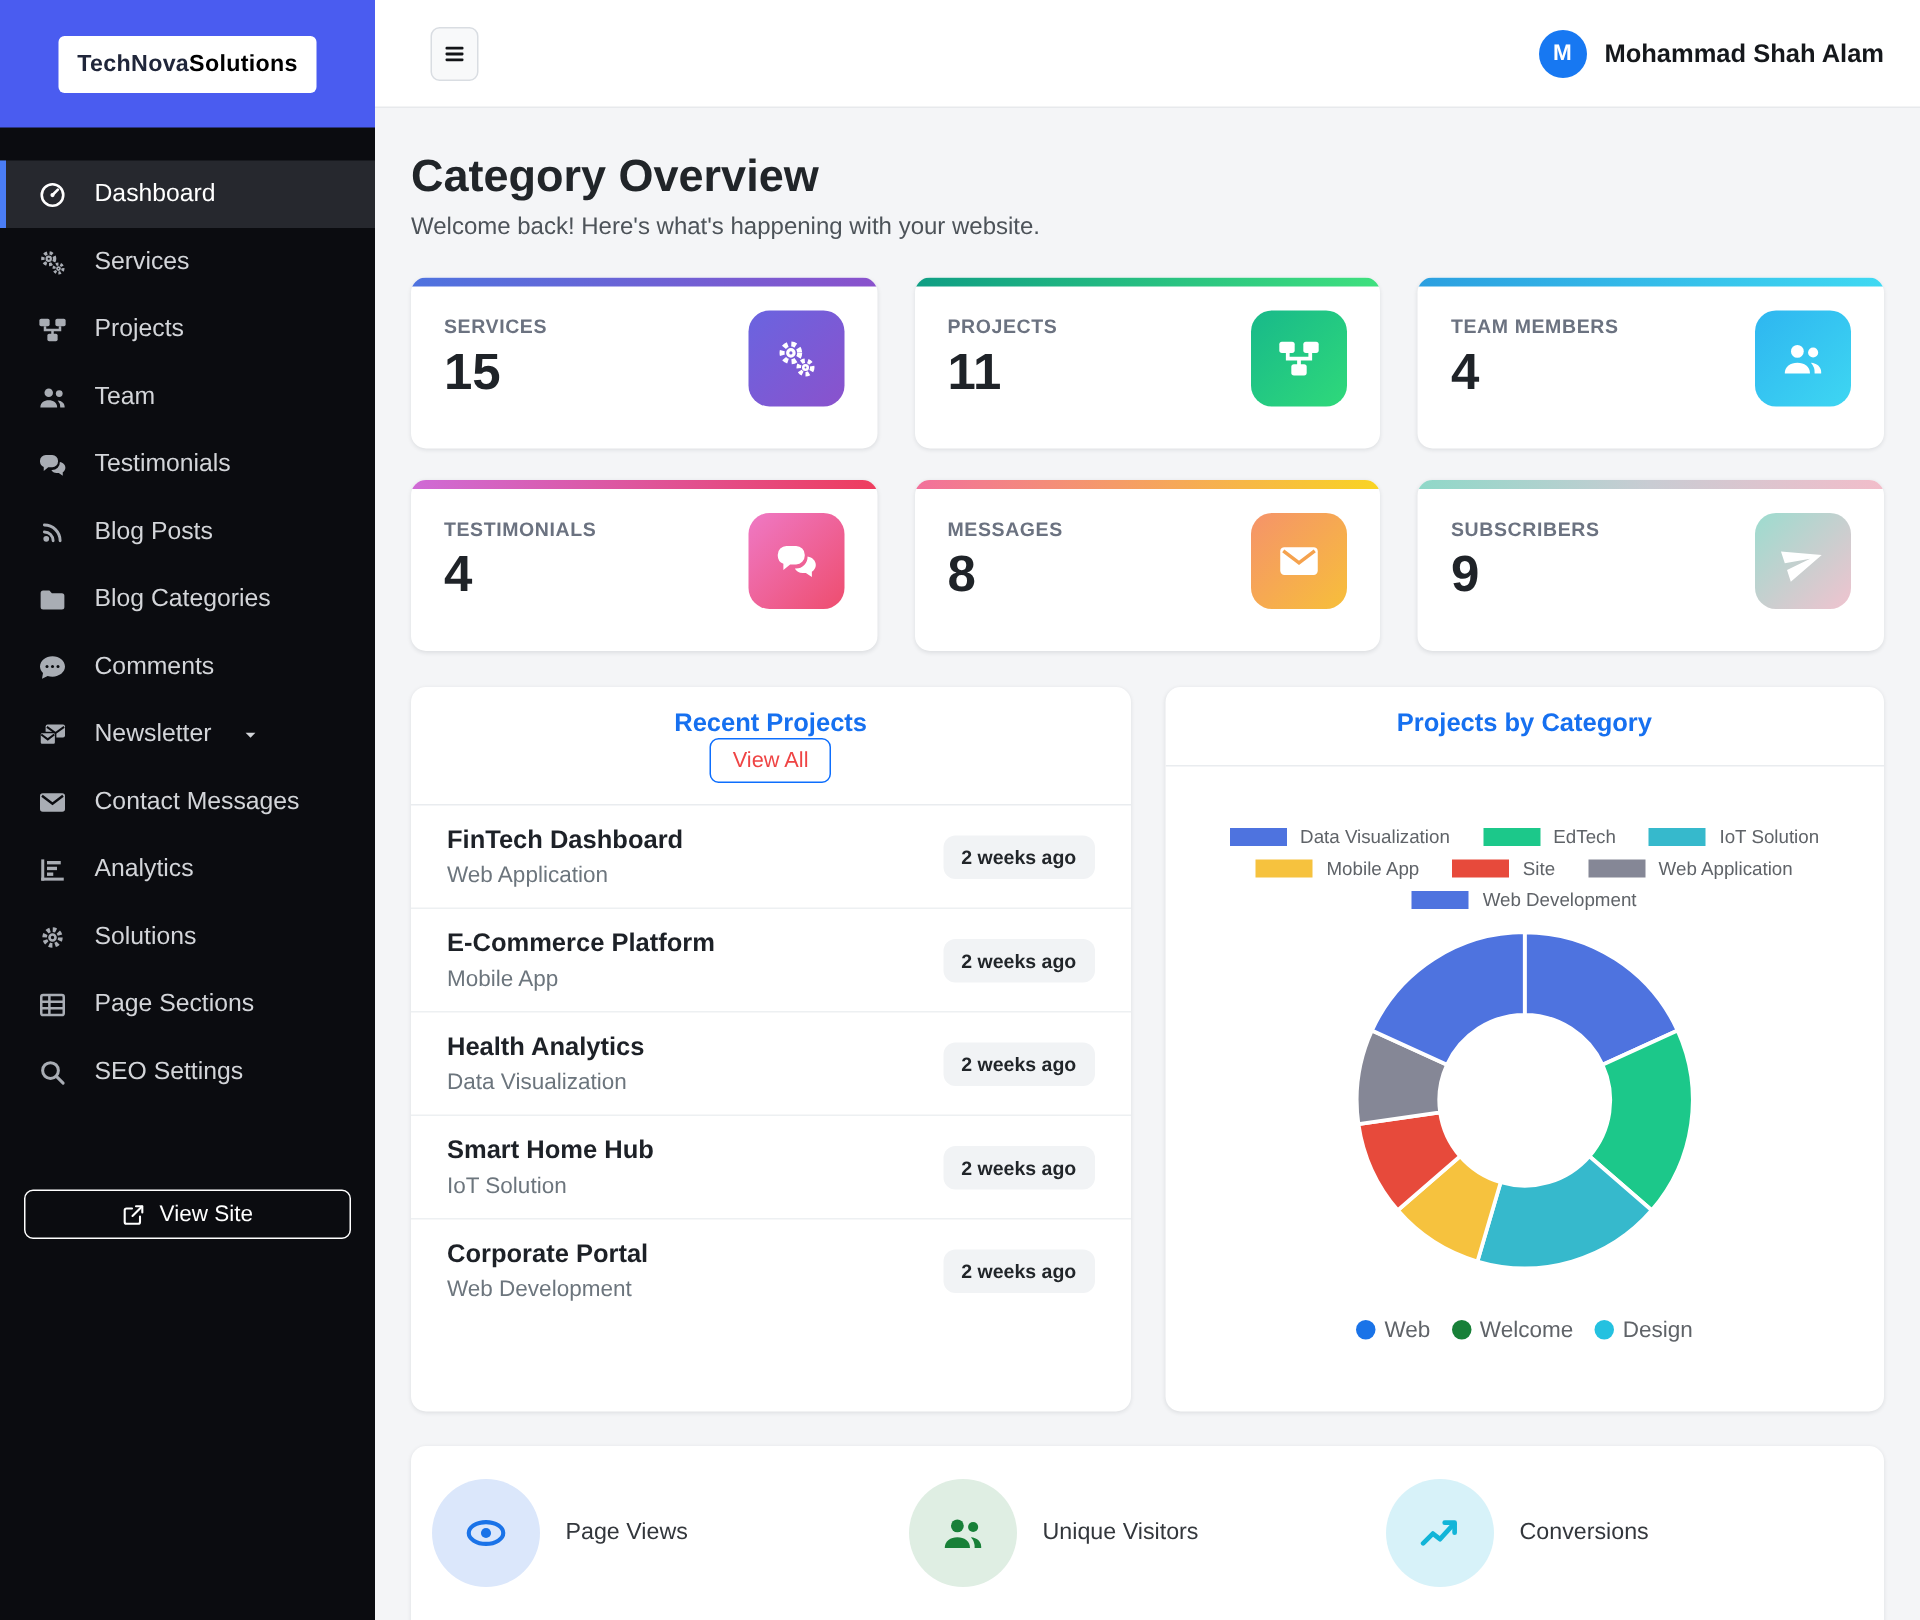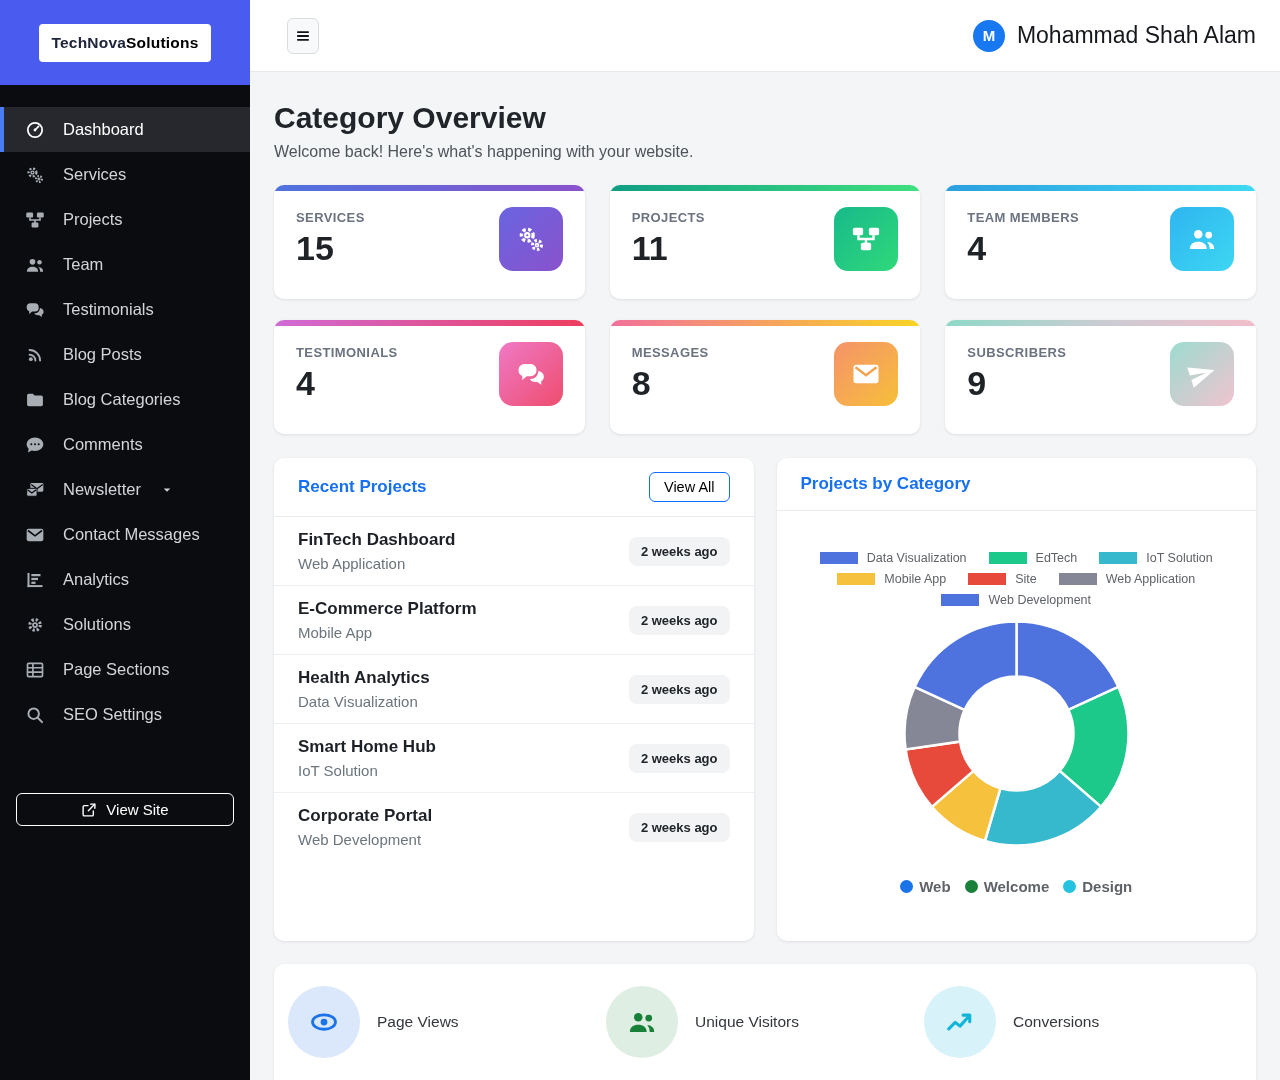--- a/index.html
+++ b/index.html
@@ -24,58 +24,58 @@
   .view-site .ic { width:16px; height:16px; display:inline-flex; }
   .view-site .ic svg { width:16px; height:16px; }
 
   
   .main { flex:1; display:flex; flex-direction:column; background:#f4f5f7; }
   .topbar { height:72px; background:#fff; border-bottom:1px solid #e7e9ec; display:flex; align-items:center; justify-content:space-between; padding:0 24px 0 37px; }
   .burger { width:32px; height:36px; border:1px solid #d9dde2; background:#f8f9fa; border-radius:6px; display:flex; align-items:center; justify-content:center; color:#121417; cursor:pointer; }
   .burger svg { width:18px; height:18px; }
   .user { display:flex; align-items:center; gap:12px; cursor:pointer; }
   .avatar { width:32px; height:32px; border-radius:50%; background:#1778f2; color:#fff; font-weight:bold; display:flex; align-items:center; justify-content:center; font-size:15px; }
-  .uname { font-weight:normal; font-size:23px; color:#15181c; }
+  .uname { font-weight:bold; font-size:17px; color:#15181c; }
 
   .content { padding:0 24px; overflow:hidden; flex:1; }
   h1.page-title { font-size:30px; font-weight:bold; color:#212529; margin:29px 0 8px; }
   .sub { font-size:16px; color:#4d5359; margin:0 0 24px; }
 
   
   .stats { display:grid; grid-template-columns:repeat(3,1fr); gap:21px 25px; }
   .stat { background:#fff; border-radius:10px; box-shadow:0 1px 3px rgba(20,25,40,.10); overflow:hidden; height:114px; cursor:pointer; }
   .strip { height:6px; }
   .stat-body { display:flex; align-items:center; justify-content:space-between; padding:16px 22px; }
   .slabel { font-size:13px; font-weight:bold; color:#6b7280; letter-spacing:.4px; }
   .snum { font-size:34px; font-weight:bold; color:#1f2328; margin-top:4px; line-height:1.15; }
   .sicon { width:64px; height:64px; border-radius:14px; display:flex; align-items:center; justify-content:center; color:#fff; flex:none; }
   .sicon svg { width:30px; height:30px; }
 
   
   .two-col { display:grid; grid-template-columns:1fr 1fr; gap:23px; margin-top:24px; }
   .card { background:#fff; border-radius:10px; box-shadow:0 1px 3px rgba(20,25,40,.10); }
   .two-col .card { height:483px; overflow:hidden; }
-  .card-head { display:flex; align-items:center; justify-content:space-between; padding:14px 24px; border-bottom:1px solid #e9ecef; min-height:53px; }
+  .card-head { display:flex; align-items:center; justify-content:space-between; padding:14px 24px; border-bottom:1px solid #e9ecef; min-height:53px;flex-direction:column; }
   .card-head h2 { font-size:17px; color:#1670f0; font-weight:bold; }
-  .btn-outline { border:1.5px solid #0d6efd; color:#000000; background:#fff; border-radius:6px; padding:6px 14px; font-size:14.5px; font-family:inherit; display:flex; gap:8px; align-items:center; cursor:pointer; }
+  .btn-outline { border:1.5px solid #0d6efd; color:#ef4444; background:#fff; border-radius:6px; padding:6px 14px; font-size:14.5px; font-family:inherit; display:flex; gap:8px; align-items:center; cursor:pointer; }
   .btn-outline .ic { display:inline-flex; width:15px; height:15px; }
   .btn-outline .ic svg { width:15px; height:15px; }
 
   .pitem { display:flex; justify-content:space-between; align-items:center; padding:13px 24px; border-bottom:1px solid #edf0f2; }
   .pitem:last-child { border-bottom:none; }
   .pname { font-size:17px; font-weight:bold; color:#1d2127; margin-bottom:5px; }
   .pcat { font-size:15px; color:#6c757d; }
   .badge { background:#f1f3f5; border-radius:8px; padding:7px 12px; font-size:13px; font-weight:bold; color:#212529; white-space:nowrap; }
 
   .chart-wrap { padding:40px 10px 0; display:flex; flex-direction:column; align-items:center; }
   .cj-legend { display:flex; flex-direction:column; gap:7px; }
   .cj-row { display:flex; justify-content:center; gap:22px; }
   .cj-item { display:flex; align-items:center; gap:9px; font-size:12.5px; color:#5f6368; cursor:pointer; }
   .cj-swatch { width:38px; height:12px; display:inline-block; }
-  .type-legend { display:flex; gap:14px; margin-top:28px; font-size:15px; color:#5f6368; align-items:center;font-weight:bold; }
+  .type-legend { display:flex; gap:14px; margin-top:28px; font-size:15px; color:#5f6368; align-items:center; }
   .tl-item { display:flex; align-items:center; gap:6px; }
   .dot { width:13px; height:13px; border-radius:50%; display:inline-block; }
 
   .analytics-card { margin-top:23px; }
   .metrics { display:flex; padding:22px 14px 40px; }
   .metric { flex:1; display:flex; align-items:center; gap:17px; padding-left:0; }
   .mcircle { width:72px; height:72px; border-radius:50%; display:flex; align-items:center; justify-content:center; flex:none; }
   .mcircle svg { width:30px; height:30px; }
   .mlabel { font-size:15.5px; color:#33373c; }
 </style>

